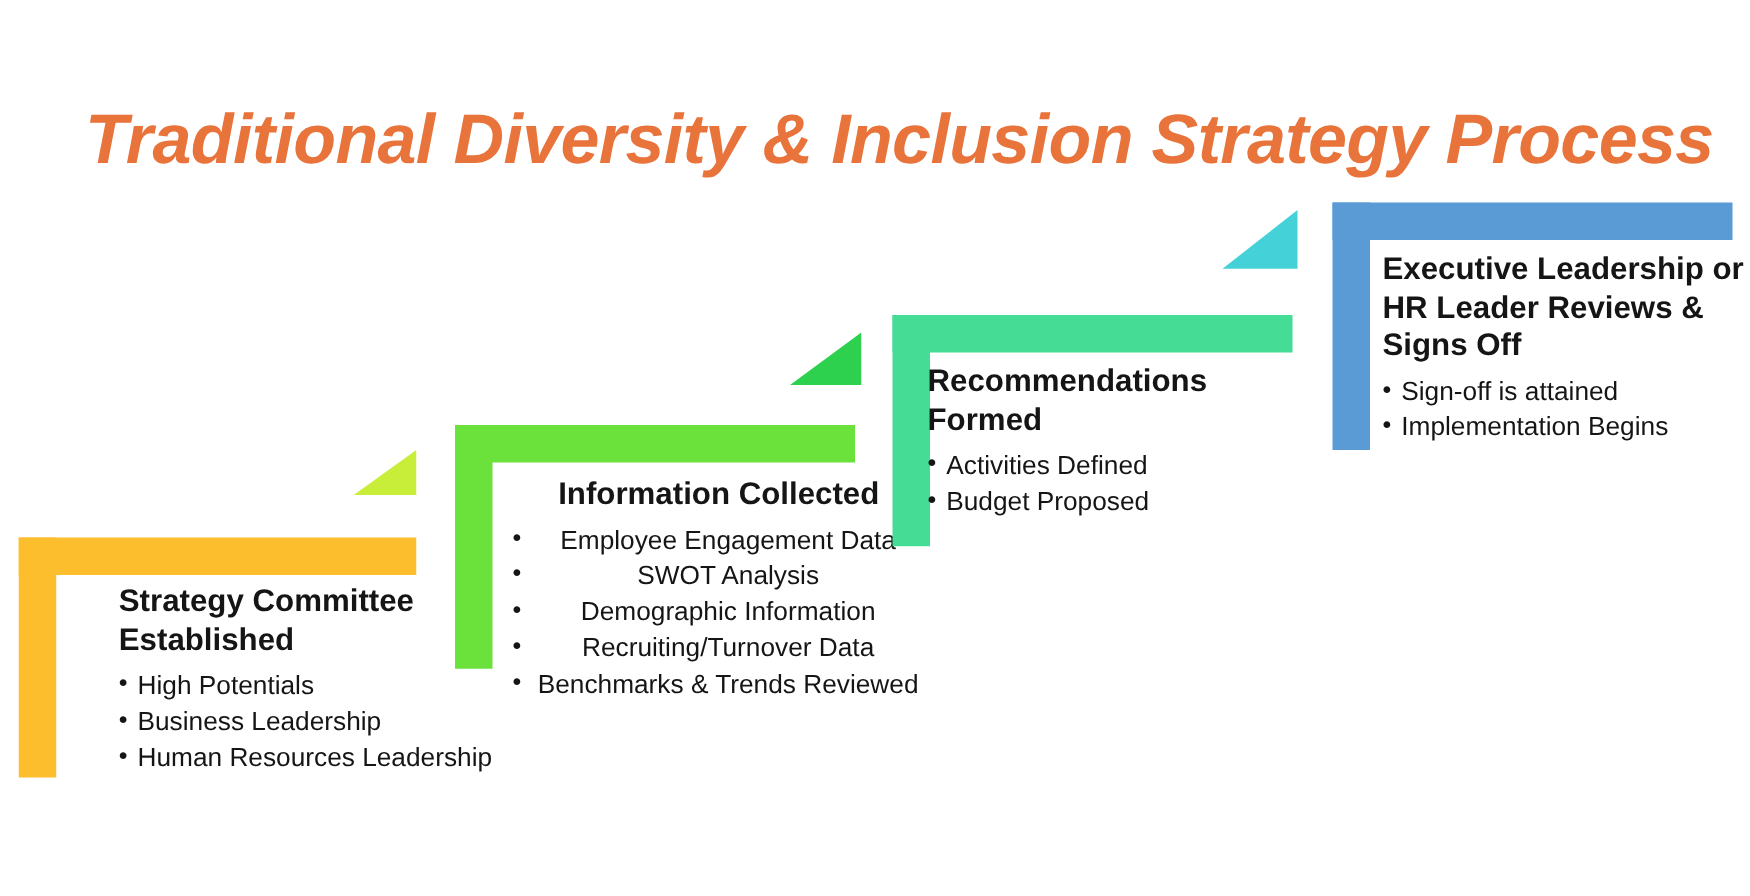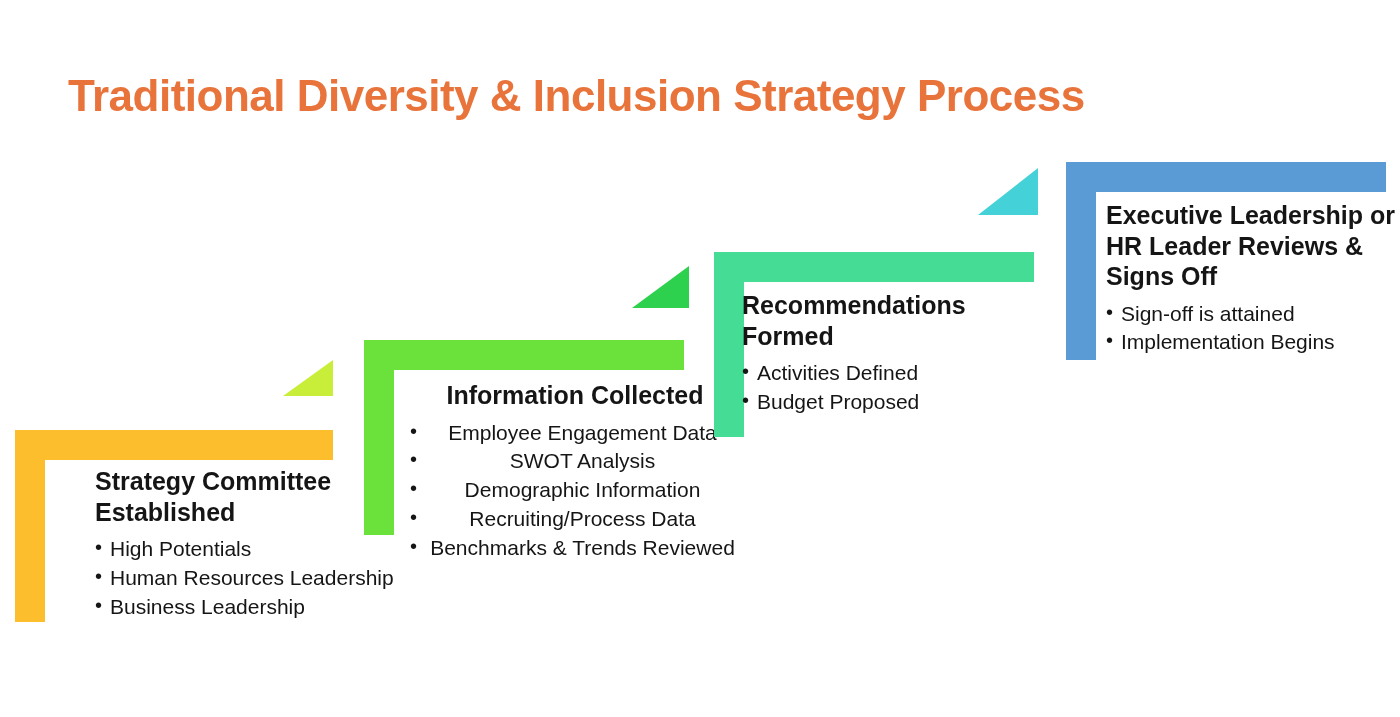--- a/index.html
+++ b/index.html
@@ -19,26 +19,27 @@
     background: #ffffff;
     overflow: hidden;
   }
 
   
   #page-title {
     position: absolute;
     left: 68px;
     top: 44px;
     width: 1270px;
-    font-size: 44px;
+    font-size: 56px;
     font-weight: 700;
     letter-spacing: -0.5px;
     line-height: 1.05;
     color: #E8743B;
     white-space: nowrap;
+    font-style: italic;
   }
 
   
   .step {
     position: absolute;
   }
   
   .bracket-top {
     position: absolute;
     left: 0;
@@ -126,36 +127,36 @@
   <div class="connector" id="connector-2" style="border-bottom-color: rgb(46, 209, 78);"></div>
   <div class="connector" id="connector-3" style="border-bottom-color: rgb(69, 209, 216);"></div>
 
   <div class="step" id="step-1">
     <div class="bracket-top" style="background: rgb(253, 190, 46);"></div>
     <div class="bracket-left" style="background: rgb(253, 190, 46);"></div>
     <div class="step-body">
       <div class="step-title">Strategy Committee Established</div>
       <ul class="step-list" id="step-1-list">
           <li>High Potentials</li>
+          <li>Business Leadership</li>
           <li>Human Resources Leadership</li>
-          <li>Business Leadership</li>
         </ul>
     </div>
   </div>
 
   <div class="step" id="step-2">
     <div class="bracket-top" style="background: rgb(107, 226, 60);"></div>
     <div class="bracket-left" style="background: rgb(107, 226, 60);"></div>
     <div class="step-body">
       <div class="step-title">Information Collected</div>
       <ul class="step-list" id="step-2-list">
           <li>Employee Engagement Data</li>
           <li>SWOT Analysis</li>
           <li>Demographic Information</li>
-          <li>Recruiting/Process Data</li>
+          <li>Recruiting/Turnover Data</li>
           <li>Benchmarks &amp; Trends Reviewed</li>
         </ul>
     </div>
   </div>
 
   <div class="step" id="step-3">
     <div class="bracket-top" style="background: rgb(69, 220, 150);"></div>
     <div class="bracket-left" style="background: rgb(69, 220, 150);"></div>
     <div class="step-body">
       <div class="step-title">Recommendations Formed</div>

